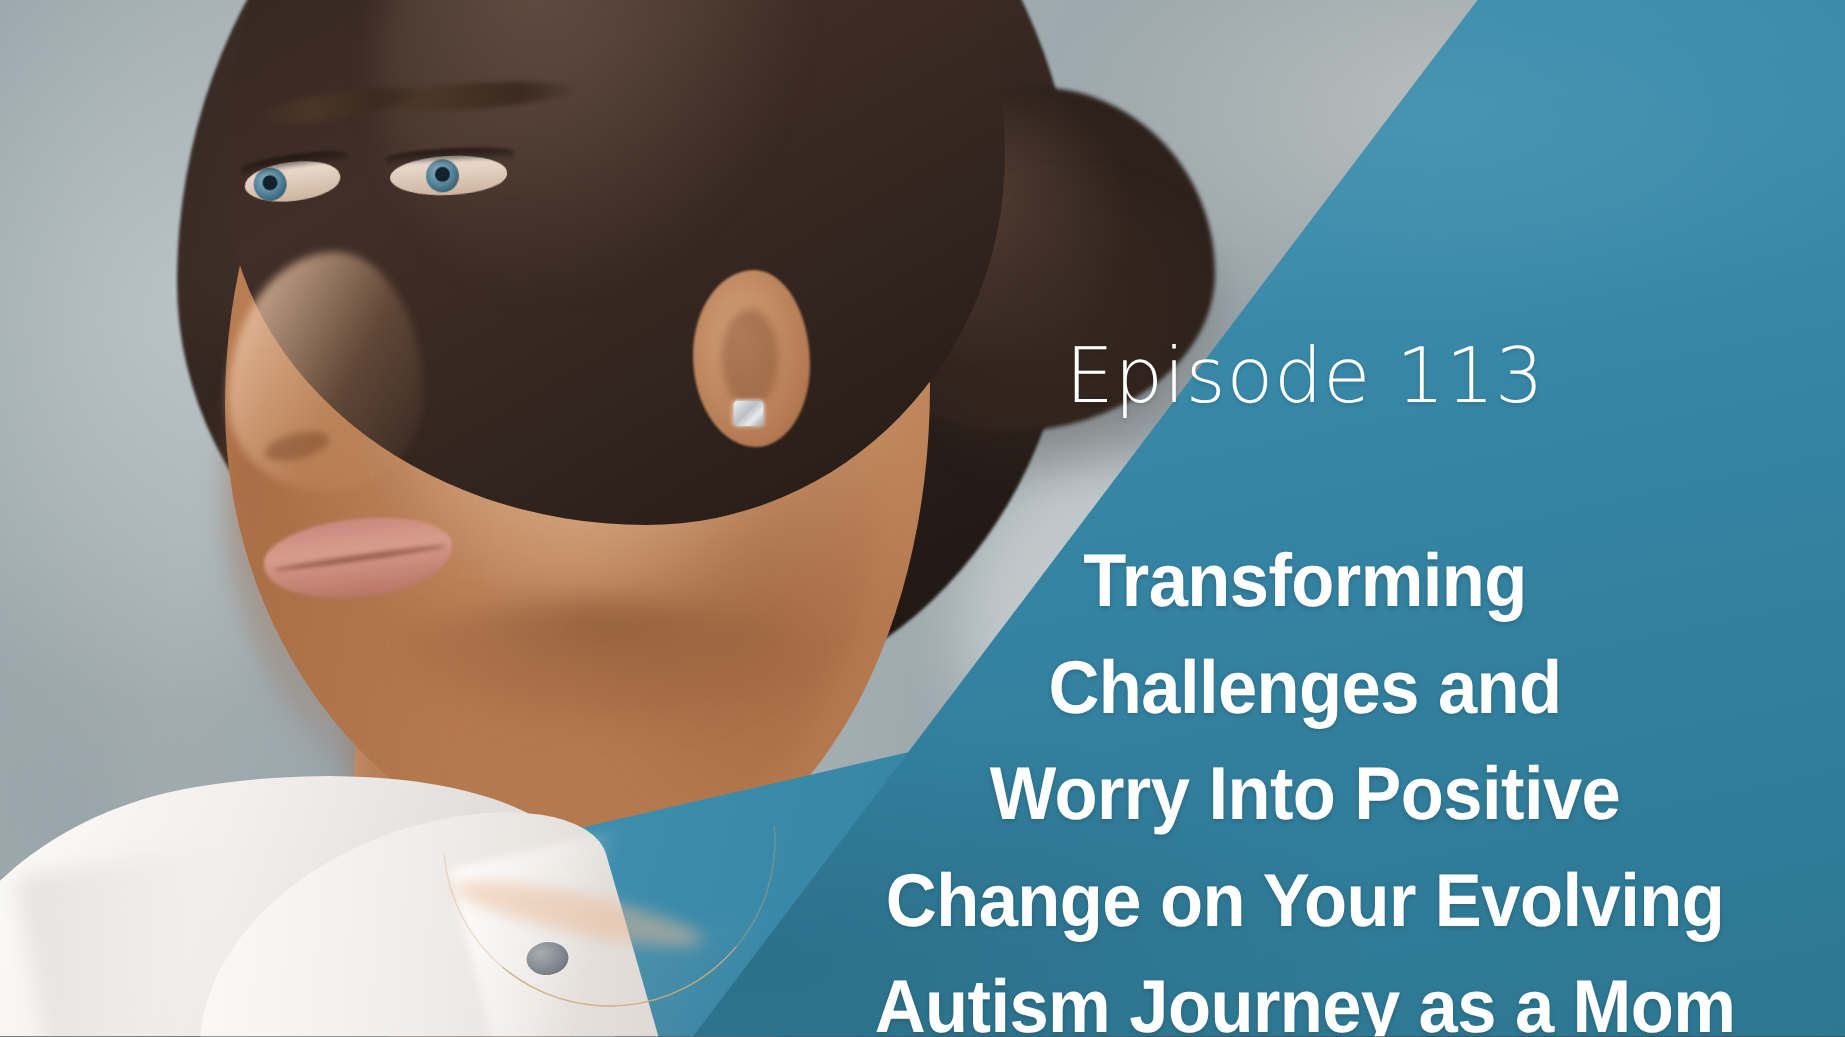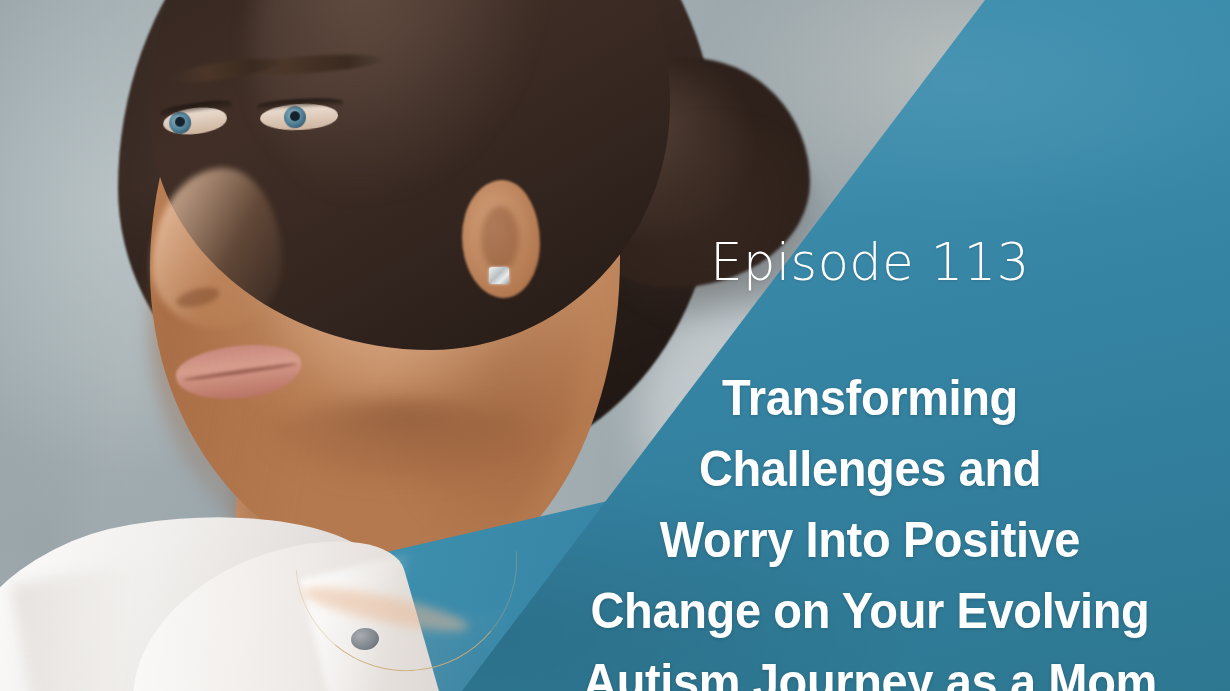--- a/index.html
+++ b/index.html
@@ -389,21 +389,21 @@
     inset: 0;
     clip-path: polygon(985px 0px, 1230px 0px, 1230px 691px, 462px 691px);
     background:
       radial-gradient(ellipse 40% 30% at 78% 12%, rgba(255,255,255,.07) 0%, rgba(255,255,255,0) 70%),
       radial-gradient(ellipse 50% 35% at 40% 92%, rgba(0,0,0,.10) 0%, rgba(0,0,0,0) 70%);
   }
 
   
   .text-block {
     position: absolute;
-    left: 520px; top: 15px;
+    left: 520px; top: 4px;
     width: 700px; height: 494px;
     display: flex;
     flex-direction: column;
     align-items: center;
     pointer-events: none;
   }
   .episode {
     position: absolute;
     top: 222px;
     left: 0; right: 0;

